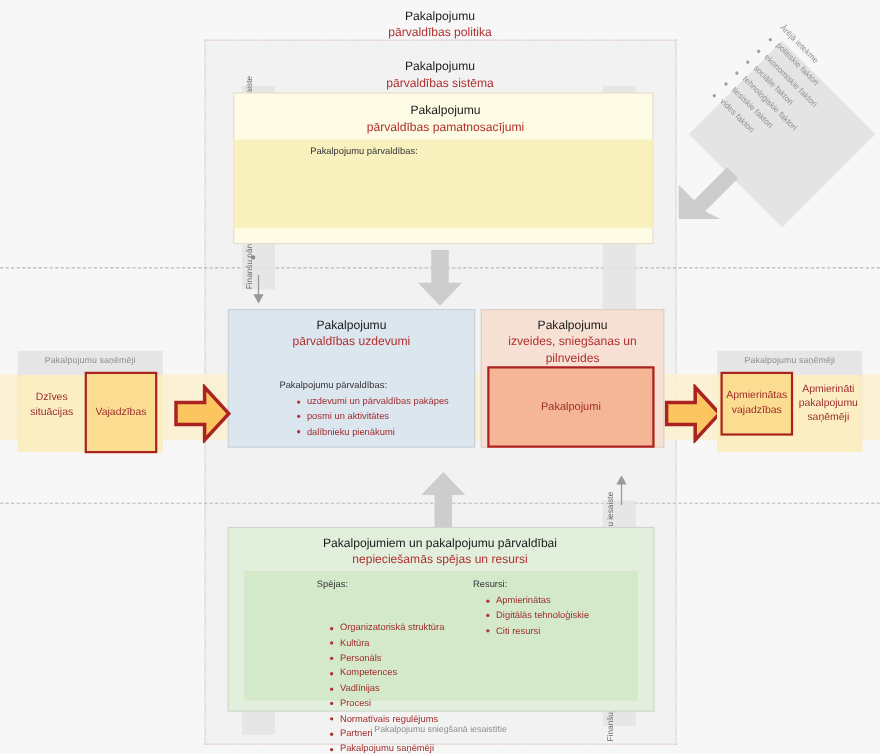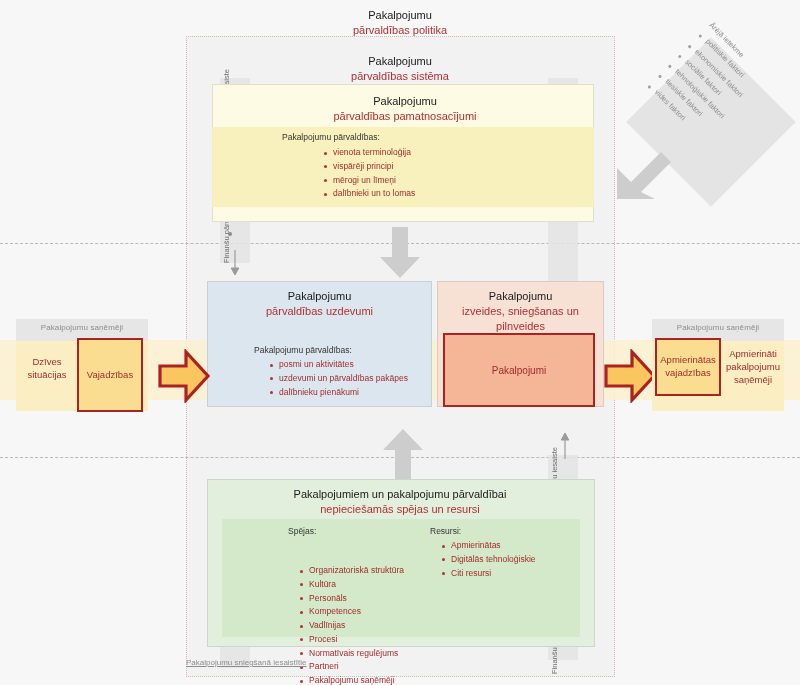--- a/index.html
+++ b/index.html
@@ -143,21 +143,21 @@
     position:relative; padding-left:9px; white-space:nowrap;
   }
   #ext-text li:before{
     content:""; position:absolute; left:0; top:7px;
     width:3px;height:3px;border-radius:50%;background:#9f9f9f;
   }
 
   
   #bottom-cap{
     left:186px; top:658px; width:429px;
-    font-size:8px; color:#8d8d8d;text-decoration:underline;
+    text-align:center; font-size:8px; color:#8d8d8d;
   }
 
   
   .col-hd{ font-size:8.5px; color:#333; margin-bottom:3px; }
 </style>
 </head>
 <body>
 
 <div id="stage">
 
@@ -210,26 +210,20 @@
   <div class="abs panel" id="panel-top"></div>
   <div class="abs" id="panel-top-inner"></div>
 
   <div class="abs hdr" style="left:255px; top:94px; width:300px;">
     <span class="l1">Pakalpojumu</span>
     <span class="l2">pārvaldības pamatnosacījumi</span>
   </div>
 
   <div class="abs" style="left:282px; top:132px; width:240px;">
     <div class="body-lbl">Pakalpojumu pārvaldības:</div>
-    <ul class="bullets" style="margin-top:4px; padding-left:42px;">
-      <li>vienota terminoloģija</li>
-      <li>vispārēji principi</li>
-      <li>mērogi un līmeņi</li>
-      <li>dalībnieki un to lomas</li>
-    </ul>
   </div>
 
   <svg class="abs thin-arrow" style="left:228px; top:250px;" width="14" height="26" viewBox="0 0 14 26">
     <line x1="7" y1="0" x2="7" y2="19" stroke="#9a9a9a" stroke-width="1.2"></line>
     <polygon points="7,25 3.2,18 10.8,18" fill="#9a9a9a"></polygon>
   </svg>
 
   <svg class="abs arrow-gray" style="left:379px; top:227px;" width="42" height="52" viewBox="0 0 42 52">
     <polygon points="13,0 29,0 29,30 41,30 21,51 1,30 13,30"></polygon>
   </svg>
@@ -238,22 +232,22 @@
   <div class="abs panel" id="panel-cond"></div>
 
   <div class="abs hdr" style="left:212px; top:289px; width:215px;">
     <span class="l1">Pakalpojumu</span>
     <span class="l2">pārvaldības uzdevumi</span>
   </div>
 
   <div class="abs" style="left:254px; top:345px; width:180px;">
     <div class="body-lbl">Pakalpojumu pārvaldības:</div>
     <ul class="bullets" style="margin-top:3px; padding-left:16px;">
+      <li>uzdevumi un pārvaldības pakāpes</li>
       <li>posmi un aktivitātes</li>
-      <li>uzdevumi un pārvaldības pakāpes</li>
       <li>dalībnieku pienākumi</li>
     </ul>
   </div>
 
   <div class="abs hdr" style="left:438px; top:289px; width:165px;">
     <span class="l1">Pakalpojumu</span>
     <span class="l2">izveides, sniegšanas un pilnveides</span>
     <span class="l2">nosacījumi</span>
   </div>
 

